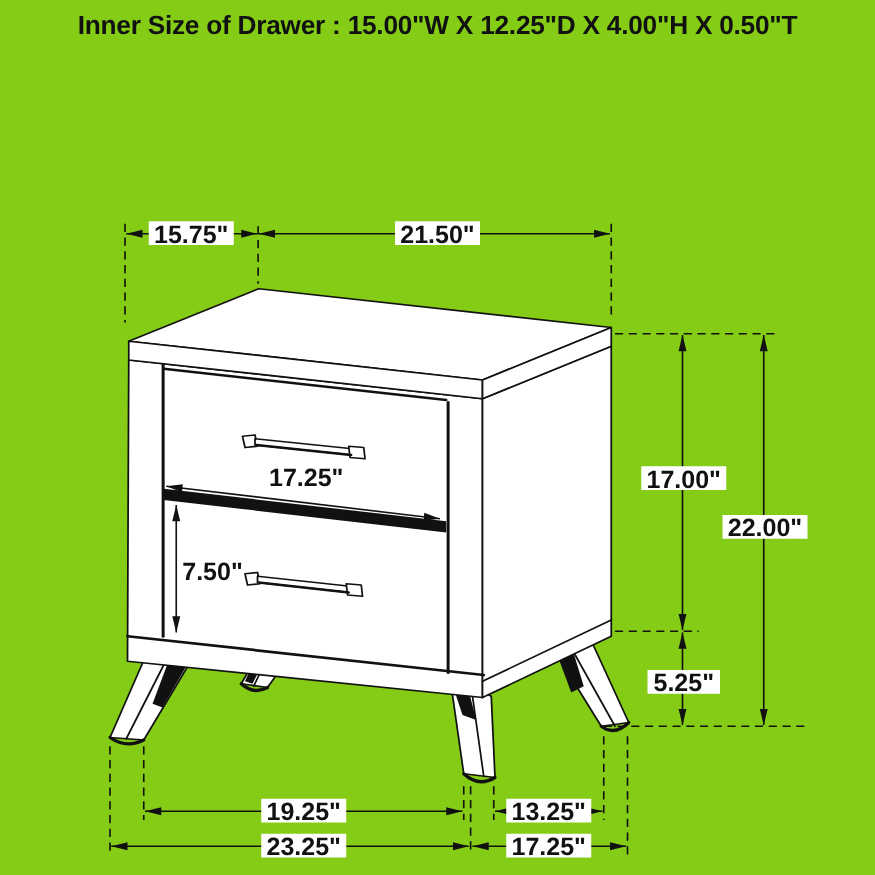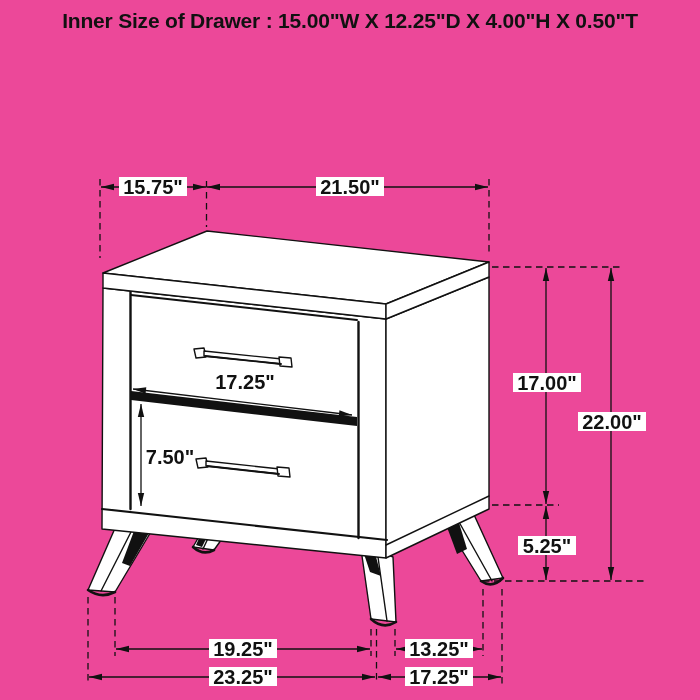--- a/index.html
+++ b/index.html
@@ -4,21 +4,21 @@
 <style>
   html, body {
     margin: 0;
     padding: 0;
     background: #ffffff;
   }
   #stage {
     position: relative;
     width: 700px;
     height: 700px;
-    background: #ec4899;
+    background: #84cc16;
     overflow: hidden;
     font-family: "Liberation Sans", sans-serif;
   }
   #title {
     position: absolute;
     top: 9px;
     left: 0;
     right: 0;
     text-align: center;
     font-size: 21px;

